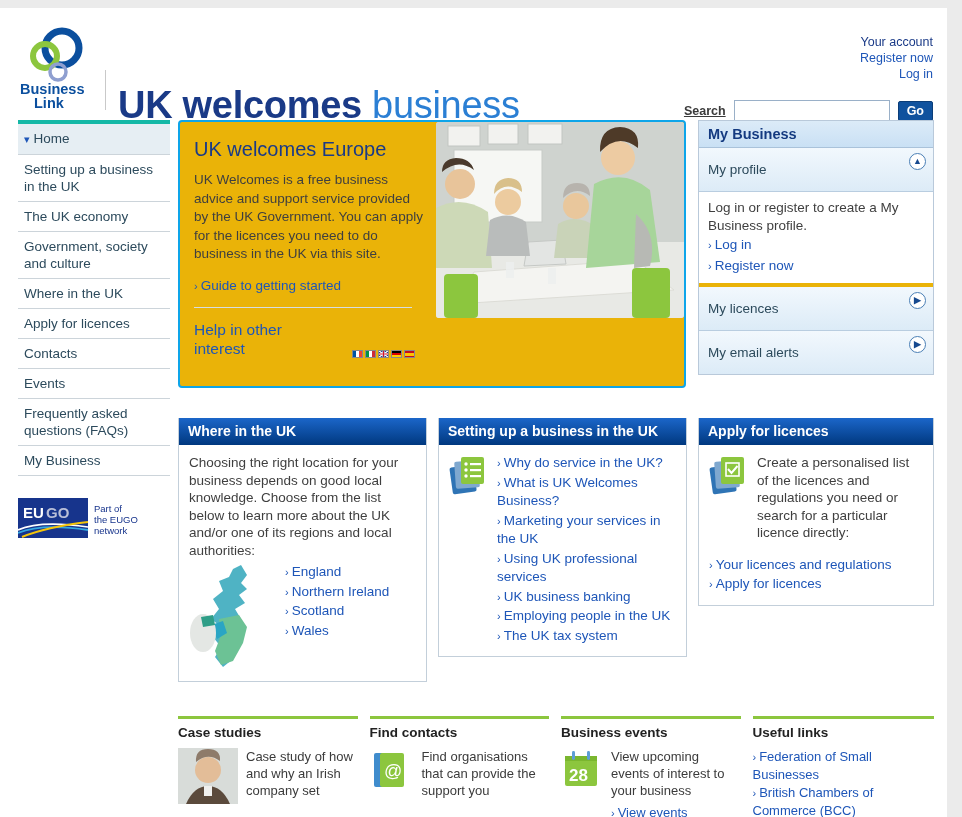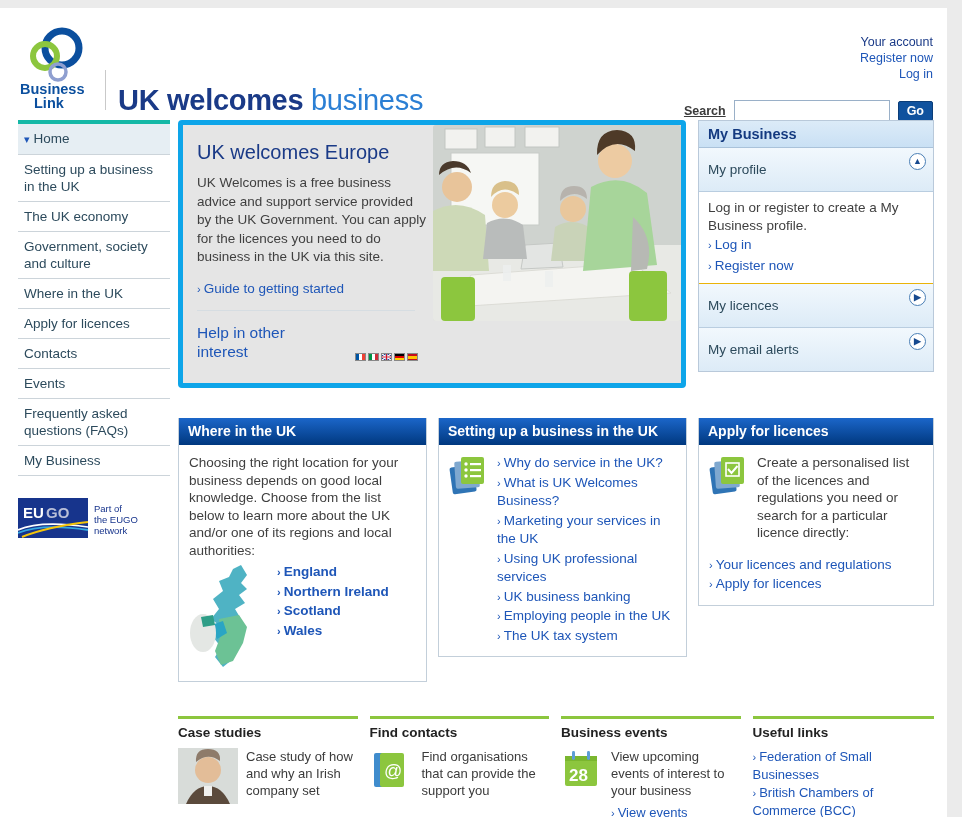--- a/index.html
+++ b/index.html
@@ -10,74 +10,74 @@
     font-size:13px;color:#333;
   }
   .page{position:relative;width:947px;height:817px;background:#ffffff;overflow:hidden;}
   .topstrip{height:8px;background:#ebebeb;}
 
   
   .header{position:relative;height:110px;}
   .logo{position:absolute;left:18px;top:14px;width:80px;height:90px;}
   .logo svg{display:block;}
   .divider-v{position:absolute;left:105px;top:62px;width:1px;height:40px;background:#c9c9c9;}
-  .brand{position:absolute;left:118px;top:76px;font-size:29px;font-weight:bold;color:#1a3a87;letter-spacing:-0.3px;white-space:nowrap;}
+  .brand{position:absolute;left:118px;top:76px;font-size:38px;font-weight:bold;color:#1a3a87;letter-spacing:-0.3px;white-space:nowrap;}
   .brand .b2{color:#2b7fd4;font-weight:normal;}
   .acct{position:absolute;right:14px;top:26px;text-align:right;line-height:16px;font-size:12.5px;}
   .acct .a-title{color:#1a3a87;}
   .acct a{display:block;color:#1e56b8;text-decoration:none;}
   .searchrow{position:absolute;right:14px;top:92px;display:flex;align-items:center;gap:8px;}
   .searchrow .slabel{font-size:12.5px;font-weight:bold;color:#3b3b3b;text-decoration:underline;}
   .searchrow input{width:148px;height:18px;border:1px solid #9ab0c8;padding:1px 3px;font-size:12px;font-family:"Liberation Sans",sans-serif;background:#fff;}
   .gobtn{background:#10529e;color:#fff;font-weight:bold;font-size:12.5px;border:1px solid #0b3d78;border-radius:2px;padding:2px 8px;cursor:pointer;font-family:"Liberation Sans",sans-serif;}
   .sidebar{position:absolute;left:18px;top:120px;width:152px;}
   .nav-item{border-bottom:1px solid #ccd4da;padding:6px 4px 6px 6px;font-size:13.5px;color:#2c4a5c;line-height:17px;}
   .nav-item.active{background:#e6eef3;border-top:4px solid #14b8a6;padding-left:6px;}
   .nav-item .chev{color:#1e56b8;font-size:11px;margin-right:4px;}
   .eugo{margin-top:22px;width:148px;height:40px;position:relative;}
 
   
-  .hero{position:absolute;left:178px;top:120px;width:508px;height:268px;border:5px solid #0ea5e9;border-radius:4px;background:#e5e5e5;box-sizing:border-box;}
+  .hero{position:absolute;left:178px;top:120px;width:508px;height:268px;border:2px solid #0ea5e9;border-radius:4px;background:#eab308;box-sizing:border-box;}
   .hero-left{position:absolute;left:14px;top:16px;width:230px;}
   .hero-h{font-size:20px;color:#1a3a87;margin:0 0 10px 0;font-weight:normal;}
   .hero-p{font-size:13.5px;color:#3f3f3f;line-height:18.5px;margin:0;}
   .hero-link{display:block;margin-top:14px;color:#1e56b8;text-decoration:none;font-size:13.5px;}
   .hero-rule{margin-top:14px;border-top:1px solid #d6dde2;width:218px;}
   .hero-help{margin-top:12px;font-size:15.5px;color:#1e56b8;line-height:19px;width:130px;}
   .flags{position:absolute;left:172px;top:228px;display:flex;gap:2px;}
   .flag{width:11px;height:8px;display:inline-block;border:1px solid #888;box-sizing:border-box;}
   .hero-img{position:absolute;right:0px;top:0px;width:248px;height:196px;overflow:hidden;border-radius:3px;}
 
   
   .mybiz{position:absolute;left:698px;top:120px;width:236px;border:1px solid #b9c9da;box-sizing:border-box;background:#fff;}
   .mybiz-h{background:linear-gradient(#dcebf8,#c9e0f4);border-bottom:1px solid #a9c2da;padding:5px 9px;font-weight:bold;font-size:14.5px;color:#143a80;}
   .acc-row{position:relative;background:linear-gradient(#f2f8fd,#dcebf7);border-bottom:1px solid #b9cde0;padding:14px 9px;font-size:13.5px;color:#2c4a5c;}
   .acc-chev{position:absolute;right:7px;top:5px;width:15px;height:15px;border-radius:50%;background:#fff;border:1px solid #4a7fb5;color:#16498f;font-size:9px;line-height:14px;text-align:center;font-weight:bold;}
-  .acc-body{padding:7px 9px 8px 9px;font-size:13.5px;color:#3f3f3f;line-height:17.5px;background:#fff;border-bottom:1px solid #eab308;}
+  .acc-body{padding:7px 9px 8px 9px;font-size:13.5px;color:#3f3f3f;line-height:17.5px;background:#fff;border-bottom:4px solid #eab308;}
   .acc-body a{display:block;color:#1e56b8;text-decoration:none;margin-top:2px;}
 
   
   .panels{position:absolute;left:178px;top:418px;width:756px;}
   .panel{position:absolute;top:0;box-sizing:border-box;border:1px solid #c3cfda;border-top:none;background:#fff;}
   .p1{left:0;width:249px;}
   .p2{left:260px;width:249px;}
   .p3{left:520px;width:236px;}
   .panel-h{background:linear-gradient(#1b66c9,#00387f);color:#fff;font-weight:bold;font-size:14px;padding:5px 9px;line-height:17px;}
   .panel-b{padding:9px 10px 10px 10px;font-size:13.5px;color:#3f3f3f;line-height:17.5px;}
   .panel-b a{color:#1e56b8;text-decoration:none;}
   .linklist{list-style:none;margin:0;padding:0;}
   .linklist li{margin:0 0 1px 0;}
   .linklist li a{color:#1e56b8;text-decoration:none;line-height:18.5px;}
   .arrow{color:#1e56b8;font-size:11px;margin-right:3px;}
   .icon-docs{width:40px;height:42px;flex:0 0 40px;position:relative;}
   .row-ic{display:flex;gap:8px;}
 
   
   .ukmap{width:84px;height:108px;flex:0 0 84px;}
-  .maprow{display:flex;gap:4px;margin-top:4px;font-weight:bold;}
+  .maprow{display:flex;gap:12px;margin-top:4px;}
 
   
   .bottom{position:absolute;left:178px;top:716px;width:756px;display:flex;gap:12px;}
   .bcol{width:180px;border-top:3px solid #8cc63e;padding-top:6px;}
   .bcol.wide{width:182px;}
   .bcol h3{margin:0 0 8px 0;font-size:13.5px;color:#222;font-weight:bold;}
   .bcol .bc-body{display:flex;gap:8px;font-size:13px;color:#3b3b3b;line-height:17px;}
   .bcol a{color:#1e56b8;text-decoration:none;}
   .thumb{width:60px;height:56px;flex:0 0 60px;overflow:hidden;}
   .bcol .linklist li a{font-size:13px;line-height:17px;}

